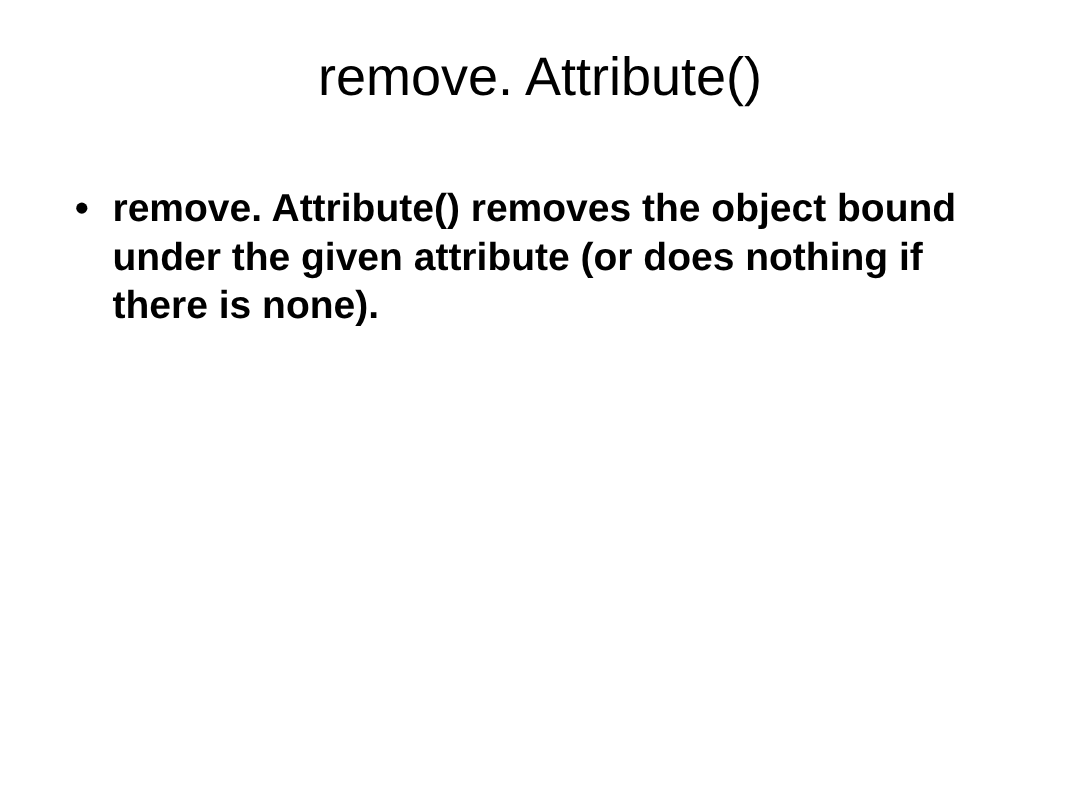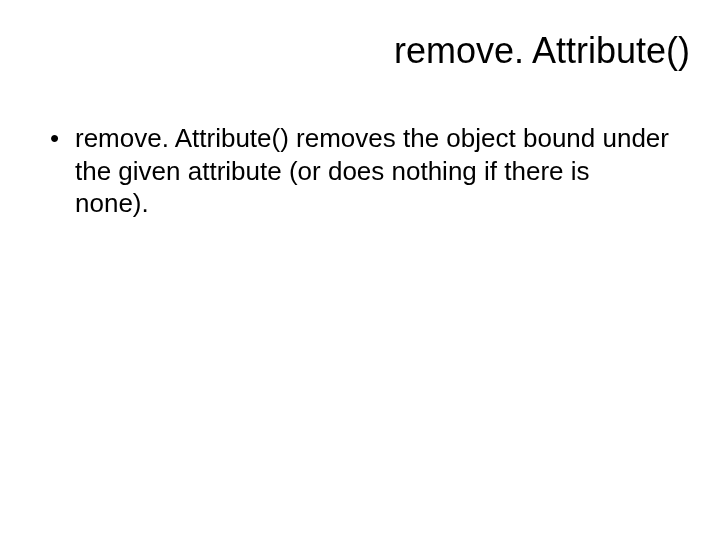--- a/index.html
+++ b/index.html
@@ -1,29 +1,30 @@
 <!DOCTYPE html>
 <html><head>
   <meta charset="utf-8">
   <style>
     * {
       margin: 0;
       padding: 0;
       box-sizing: border-box;
+      font-weight: bold;
     }
     body {
       width: 720px;
       height: 540px;
       background: #ffffff;
       font-family: Arial, Helvetica, sans-serif;
       color: #000000;
       padding: 20px 30px;
     }
     .slide-title {
-      text-align: right;
+      text-align: center;
       font-size: 36px;
       font-weight: normal;
       margin-top: 10px;
       margin-bottom: 50px;
     }
     .bullet-list {
       list-style: none;
       padding-left: 20px;
     }
     .bullet-item {

